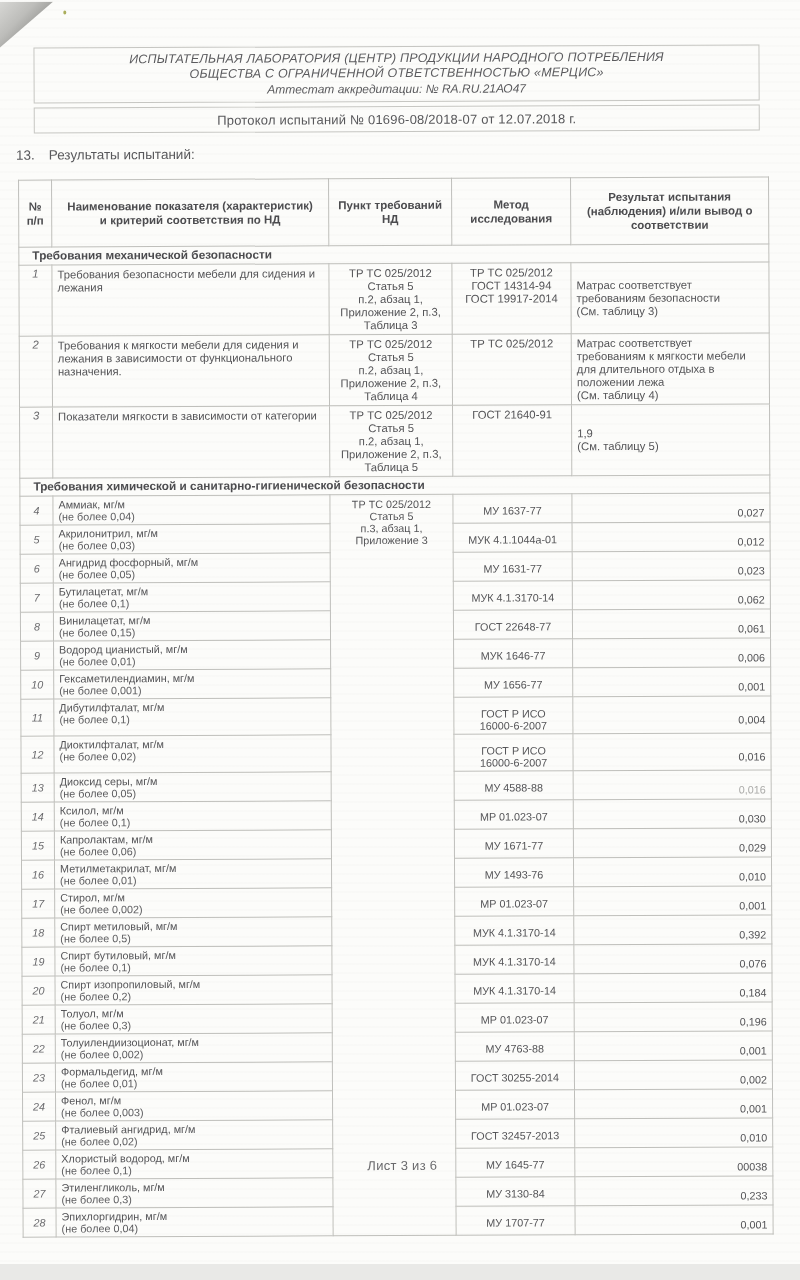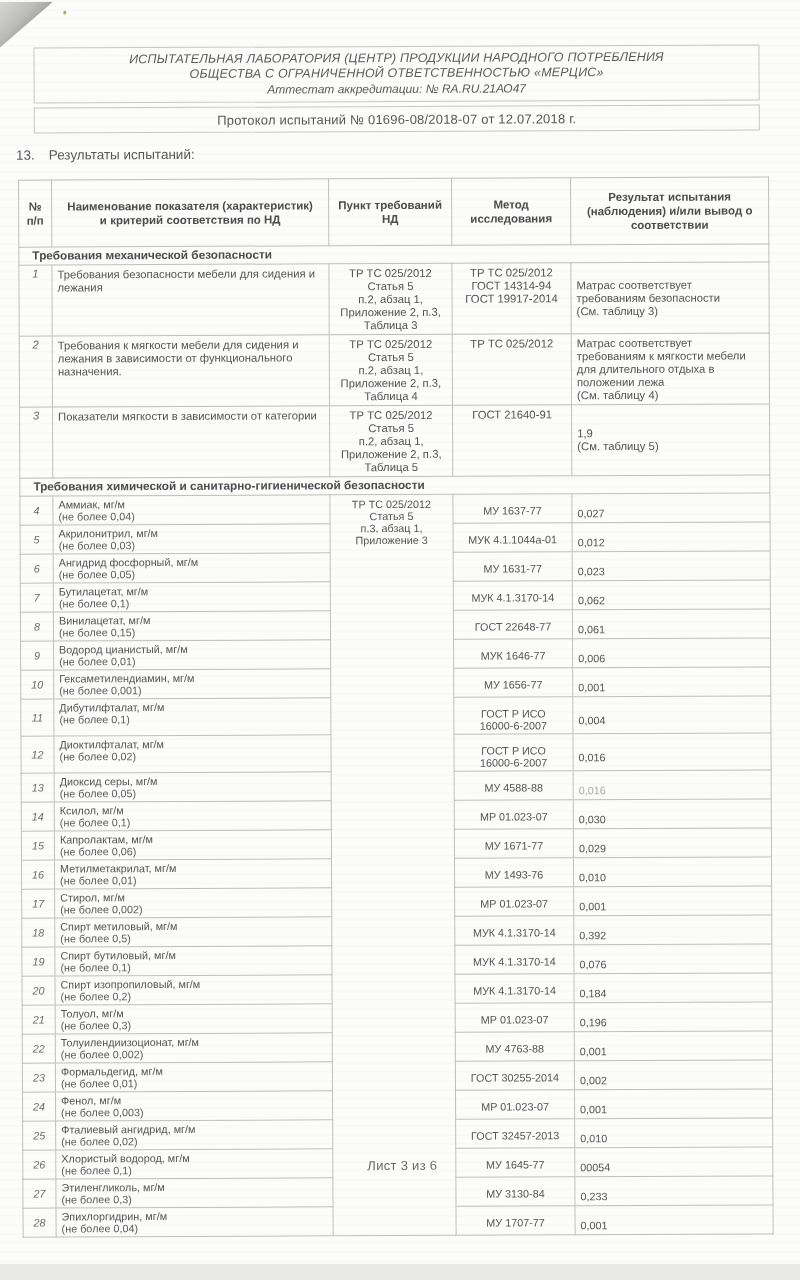--- a/index.html
+++ b/index.html
@@ -67,21 +67,21 @@
   td.num-cell { font-style:italic; text-align:center; color:#6a6a6d; font-size:11px; vertical-align:middle; }
   
   tr.mech-row td { vertical-align:top; line-height:13px; font-size:11.3px; }
   tr.mech-row td.name-cell { text-align:left; padding-top:3px; }
   tr.mech-row td.punkt-cell, tr.mech-row td.method-cell { text-align:center; padding-top:3px; }
   tr.mech-row td.result-cell { text-align:left; vertical-align:middle;border-radius:12px; }
   
   tr.chem-row td { line-height:12px; font-size:10.8px; height:25px; }
   tr.chem-row td.name-cell { vertical-align:top; padding-top:2px; }
   tr.chem-row td.method-cell { text-align:center; vertical-align:top; padding-top:10px; }
-  tr.chem-row td.result-cell { text-align:left; vertical-align:middle; padding-top:12px; }
+  tr.chem-row td.result-cell { text-align:right; vertical-align:middle; padding-top:12px; }
   td.punkt-merged { text-align:center; vertical-align:top; line-height:13px; font-size:11.3px; padding-top:3px; }
   td.faint { color:#ababa9; }
   .limit-line { color:#5c5c5f; }
 
   .footer-label {
     position:absolute; left:0; top:1158px; width:800px; text-align:center;
     font-size:13px; color:#6a6a6d; letter-spacing:.3px;
   }
 </style>
 </head>
@@ -313,21 +313,21 @@
           <tr class="chem-row">
             <td class="num-cell preline">25</td>
             <td class="name-cell preline"><div>Фталиевый ангидрид, мг/м</div><div class="limit-line">(не более 0,02)</div></td>
             <td class="method-cell preline">ГОСТ 32457-2013</td>
             <td class="result-cell preline">0,010</td>
           </tr>
           <tr class="chem-row">
             <td class="num-cell preline">26</td>
             <td class="name-cell preline"><div>Хлористый водород, мг/м</div><div class="limit-line">(не более 0,1)</div></td>
             <td class="method-cell preline">МУ 1645-77</td>
-            <td class="result-cell preline">00054</td>
+            <td class="result-cell preline">00038</td>
           </tr>
           <tr class="chem-row">
             <td class="num-cell preline">27</td>
             <td class="name-cell preline"><div>Этиленгликоль, мг/м</div><div class="limit-line">(не более 0,3)</div></td>
             <td class="method-cell preline">МУ 3130-84</td>
             <td class="result-cell preline">0,233</td>
           </tr>
           <tr class="chem-row">
             <td class="num-cell preline">28</td>
             <td class="name-cell preline"><div>Эпихлоргидрин, мг/м</div><div class="limit-line">(не более 0,04)</div></td>

